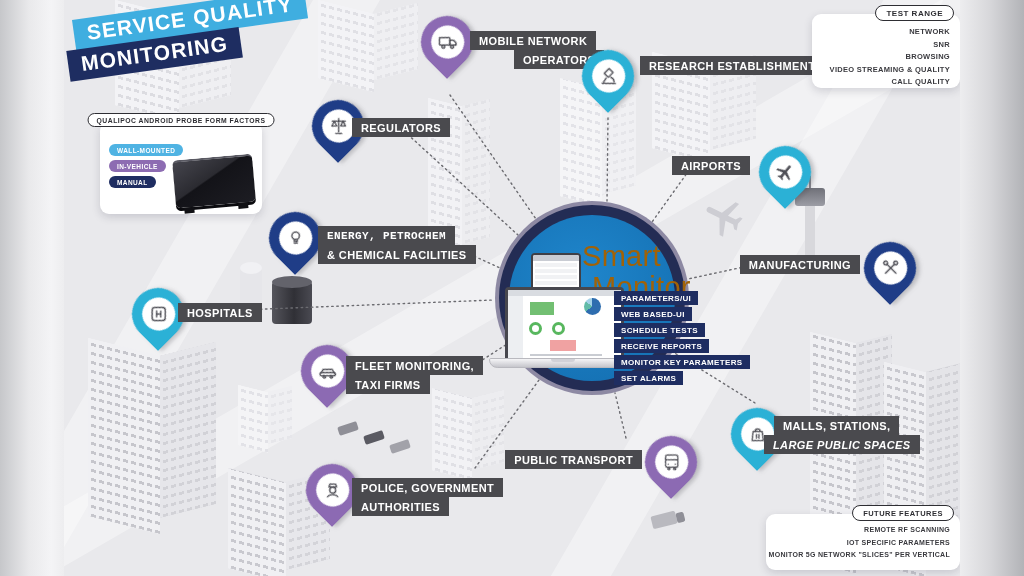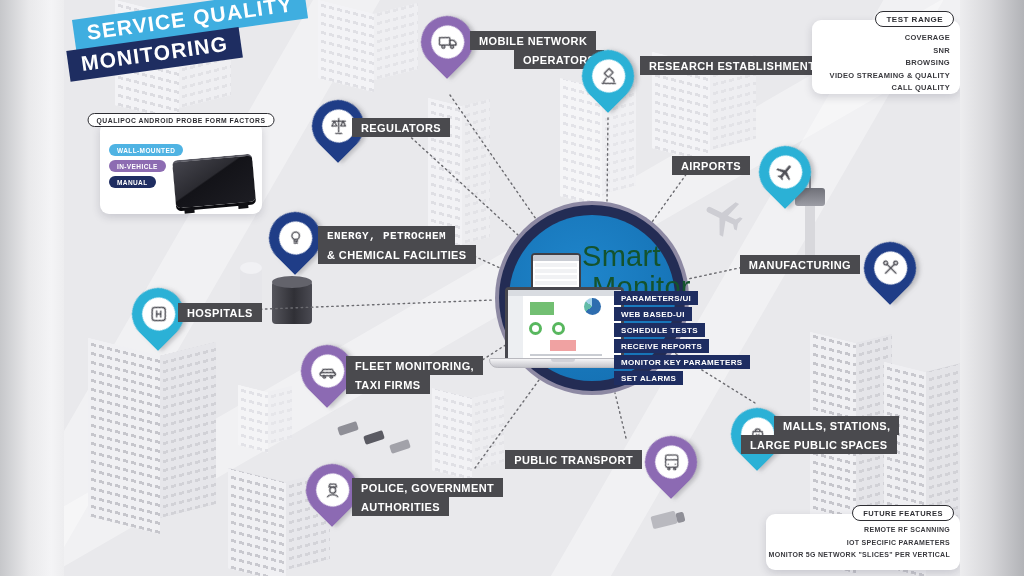--- a/index.html
+++ b/index.html
@@ -42,21 +42,21 @@
   .probe-device{position:absolute;right:8px;bottom:9px;width:80px;height:46px;transform:rotate(-5deg);
     background:linear-gradient(150deg,#45454D 0%,#2B2B31 42%,#131318 44%,#1D1D23 100%);
     border-radius:5px;border-top:2px solid #5A5A63;box-shadow:0 3px 0 #0B0B0F;}
   .probe-foot{position:absolute;bottom:-6px;width:10px;height:6px;background:#101014;}
 
   
   .hub{position:absolute;left:495px;top:201px;width:194px;height:194px;z-index:5;}
   .hub .ring-outer{position:absolute;inset:0;border-radius:50%;background:#8D89A3;}
   .hub .ring-navy{position:absolute;inset:4px;border-radius:50%;background:#232C54;}
   .hub .inner{position:absolute;inset:14px;border-radius:50%;background:radial-gradient(circle at 44% 38%,#1F86CC,#1673B6 75%);}
-  .hub-title{position:absolute;color:#14532d;font-size:29px;font-weight:500;letter-spacing:.3px;z-index:6;}
+  .hub-title{position:absolute;color:#a16207;font-size:29px;font-weight:500;letter-spacing:.3px;z-index:6;}
   .hub-pills{position:absolute;left:614px;top:291px;display:flex;flex-direction:column;align-items:flex-start;gap:2px;z-index:8;}
   .hub-pill{background:#1E2D61;color:#fff;font-size:8px;font-weight:700;letter-spacing:.35px;padding:2.5px 7px;white-space:nowrap;}
 
   
   .tablet{position:absolute;left:531px;top:253px;width:46px;height:98px;background:#fff;border:2.5px solid #3F3F46;border-radius:4px;z-index:6;overflow:hidden;}
   .tablet .thdr{height:6px;background:#C9CCD3;}
   .tablet .tbody{position:absolute;left:2px;right:2px;top:8px;bottom:2px;
     background:repeating-linear-gradient(0deg,#F1F2F4 0 4px,#fff 4px 6px);}
   .trow{position:absolute;left:2px;right:2px;height:5px;}
   .laptop-screen{position:absolute;left:505px;top:287px;width:113px;height:71px;background:#fff;border:3px solid #47474E;border-bottom-width:2px;border-radius:4px 4px 2px 2px;z-index:7;overflow:hidden;}
@@ -361,26 +361,26 @@
       <div class="pin-circle">
         <svg width="21" height="21" viewBox="0 0 24 24" fill="none" stroke="#4E4E55" stroke-width="1.5" stroke-linecap="round" stroke-linejoin="round">
           <path d="M6.8 9.2h10.4l1.2 10.3H5.6z"></path>
             <path d="M9.2 9a2.8 2.8 0 015.6 0"></path>
             <path d="M10.6 12.5v4.2M13.4 12.5v4.2"></path>
         </svg>
       </div>
     </div>
   </div>
   <div class="plabel" style="left:774px;top:416px;">MALLS, STATIONS,</div>
-  <div class="plabel" style="left:741px;top:435px;">LARGE PUBLIC SPACES</div>
-
-  <div class="infobox" style="left:812px;top:20px;width:148px;height:74px;">
+  <div class="plabel" style="left:764px;top:435px;font-style:italic;">LARGE PUBLIC SPACES</div>
+
+  <div class="infobox" style="left:812px;top:14px;width:148px;height:74px;">
     <div class="pillhdr" style="right:6px;">TEST RANGE</div>
     <div class="rlist" style="padding:12px 10px 0 0;">
-      <div>COVERAGE</div>
+      <div>NETWORK</div>
       <div>SNR</div>
       <div>BROWSING</div>
       <div>VIDEO STREAMING &amp; QUALITY</div>
       <div>CALL QUALITY</div>
     </div>
   </div>
 
   <div class="infobox" style="left:100px;top:122px;width:162px;height:92px;">
     <div class="pillhdr" style="left:50%;transform:translateX(-50%);font-size:6.8px;padding:2.5px 8px;">QUALIPOC ANDROID PROBE FORM FACTORS</div>
     <div style="position:absolute;left:9px;top:22px;z-index:1;">

